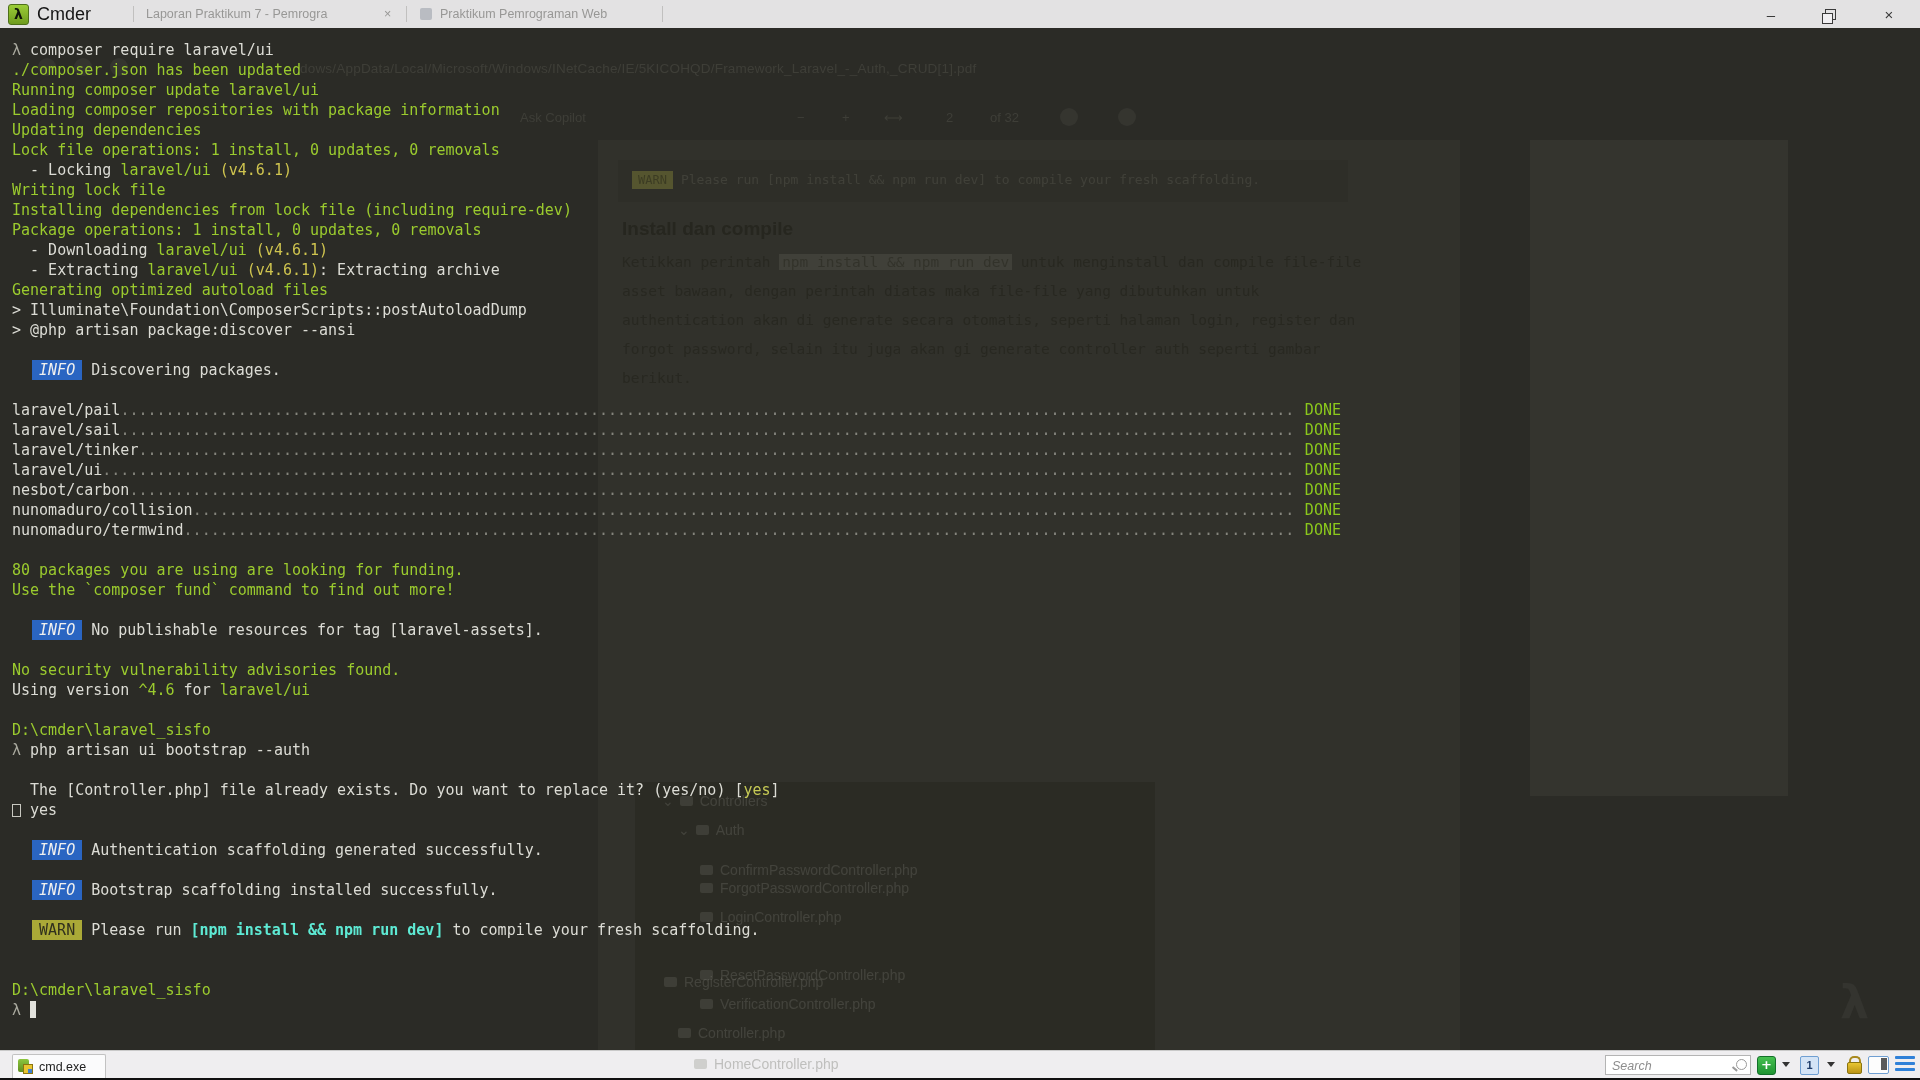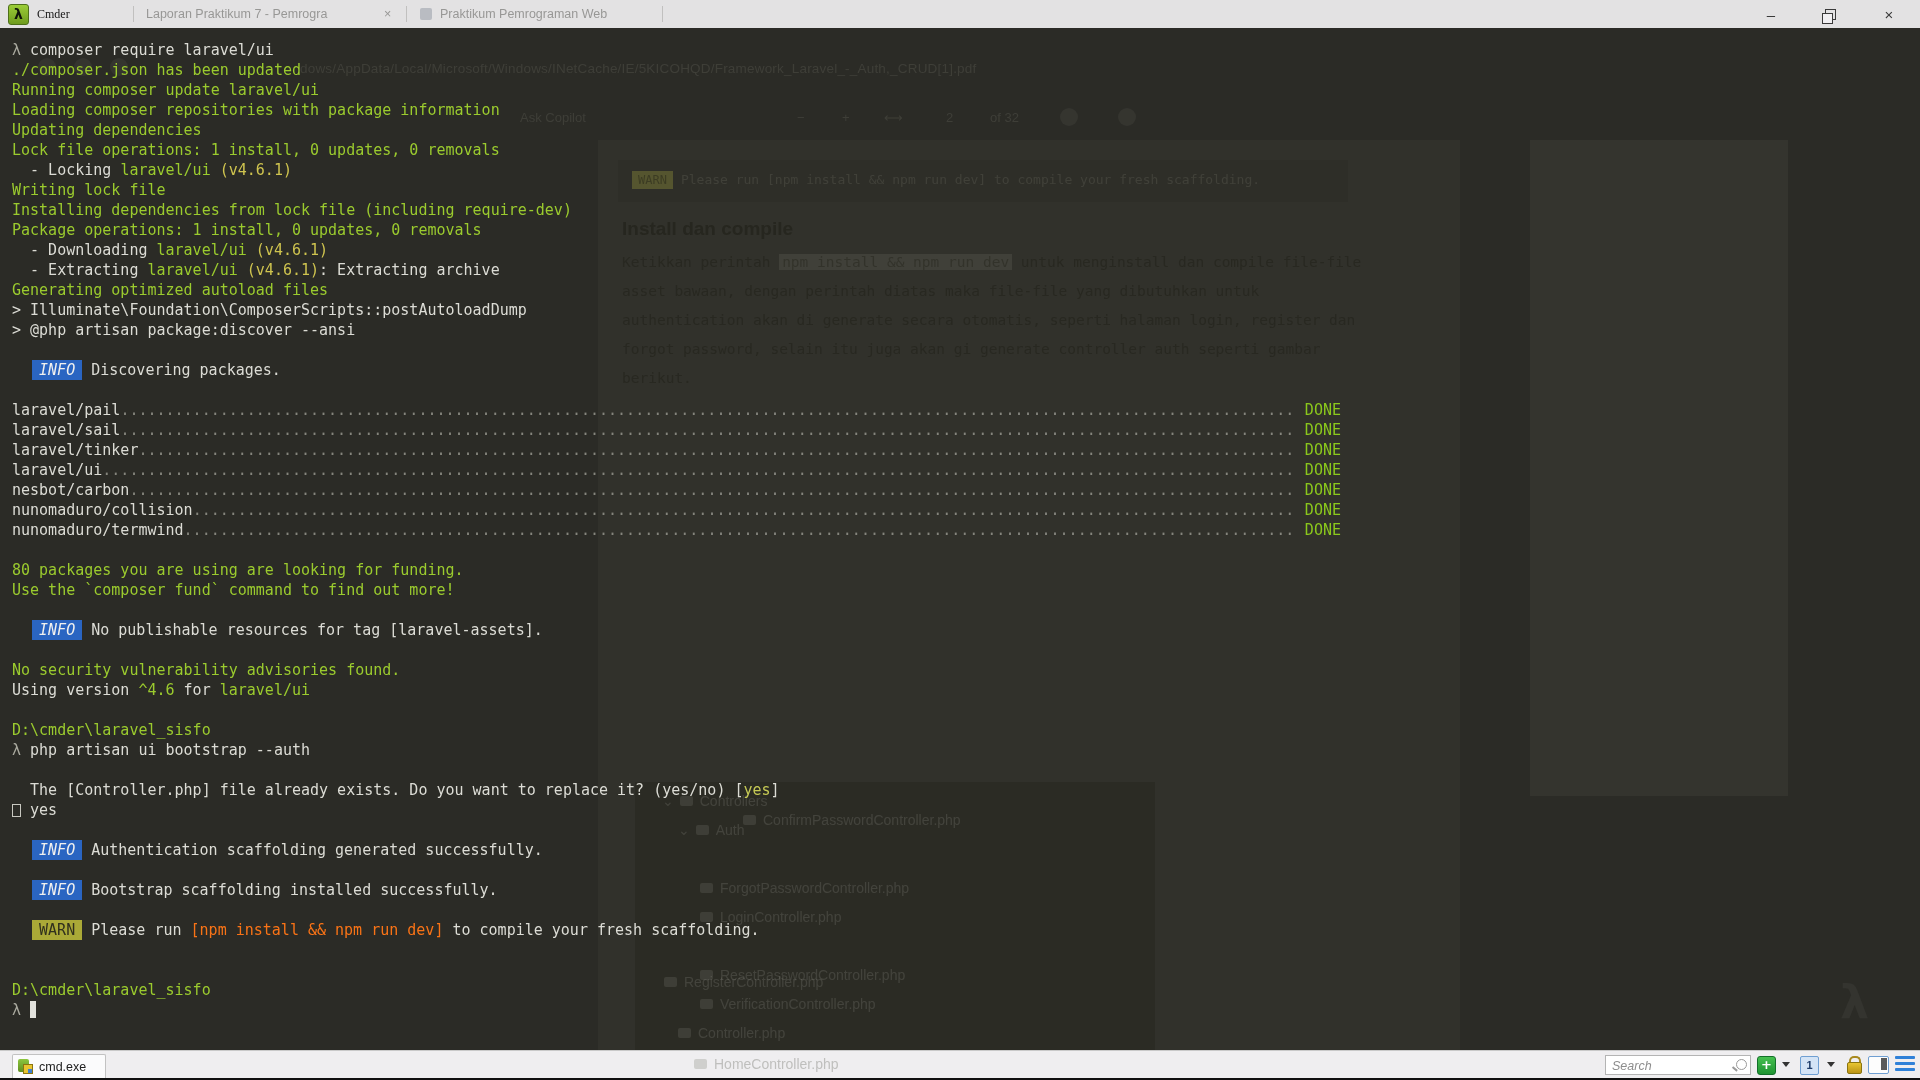--- a/index.html
+++ b/index.html
@@ -5,21 +5,21 @@
   html,body{margin:0;padding:0;background:#000;}
   #screen{position:relative;width:1920px;height:1080px;overflow:hidden;
           background:#2b2b26;font-family:"Liberation Sans",sans-serif;}
 
   
   #titlebar{position:absolute;left:0;top:0;width:1920px;height:28px;
             background:rgba(241,240,242,0.93);display:flex;align-items:center;z-index:50;}
   .app-icon{width:19px;height:19px;margin-left:8px;border-radius:3px;
             background:linear-gradient(180deg,#9ccd38,#6f9c1e);border:1px solid #4e701a;
             color:#10140a;font:bold 14px/18px "DejaVu Sans",sans-serif;text-align:center;}
-  .app-title{margin-left:8px;font-size:12px;color:#151515;font-family:Liberation Serif, serif;}
+  .app-title{margin-left:8px;font-size:18px;color:#151515;}
   .ghost-tab-text{position:absolute;top:7px;font-size:12.5px;color:rgba(70,70,65,0.48);white-space:nowrap;}
   .ghost-tab-sep{position:absolute;top:6px;width:1px;height:16px;background:rgba(90,90,85,0.25);}
   .ghost-favicon{position:absolute;top:8px;width:12px;height:12px;background:rgba(90,100,120,0.3);border-radius:2px;}
   .win-btn{position:absolute;top:0;width:46px;height:28px;display:flex;align-items:center;justify-content:center;
            color:#3a3a3a;font-size:15px;cursor:default;}
   #btn-restore .sq{width:9px;height:9px;border:1.5px solid #3a3a3a;background:transparent;position:relative;}
   #btn-restore .sq2{position:absolute;left:-4px;top:3px;width:9px;height:9px;border:1.5px solid #3a3a3a;background:#f1f0f2;}
 
   
   .ghost{position:absolute;z-index:1;}
@@ -40,21 +40,21 @@
   .g-tree-ico{display:inline-block;width:13px;height:10px;background:rgba(232,232,222,0.10);border-radius:2px;margin-right:7px;}
   .g-chev{display:inline-block;margin-right:6px;color:rgba(232,232,222,0.12);}
   .g-watermark{color:rgba(255,255,255,0.045);font:bold 46px "DejaVu Sans",sans-serif;}
 
   
   #terminal{position:absolute;left:0;top:28px;width:1920px;height:1022px;z-index:10;
             padding:12px 0 0 12px;box-sizing:border-box;
             font:15px/20px "DejaVu Sans Mono",monospace;color:#dcdcd5;}
   .tline{white-space:pre;height:20px;}
   .w{color:#dcdcd5;} .g{color:#9bcb2e;} .y{color:#cfc44f;} .y2{color:#c6ca55;}
-  .gr{color:#a9a99e;} .b{color:#f97316;font-weight:normal;}
+  .gr{color:#a9a99e;} .b{color:#5eead4;font-weight:bold;}
   .info{background:#2a65c2;color:#f0f0ee;padding:1px 7px;margin-left:2px;font-style:italic;}
   .warn{background:#aaa937;color:#30301d;padding:1px 7px;margin-left:2px;}
   .pkgrow{display:flex;width:1329px;}
   .pkgrow .w{flex:0 0 auto;}
   .leader{flex:1 1 auto;overflow:hidden;white-space:nowrap;color:#85857d;}
   .done{flex:0 0 auto;color:#8bc81c;white-space:pre;}
   .box{display:inline-block;width:9px;height:13px;border:1px solid #c8c8c0;vertical-align:-2px;box-sizing:border-box;}
   .cur{display:inline-block;width:6px;height:17px;background:#e2e2dc;vertical-align:-3px;}
 
   
@@ -120,21 +120,21 @@
   <div class="ghost g-heading" style="left:622px;top:218px;">Install dan compile</div>
   <div class="ghost g-para" style="left:622px;top:248px;"><span>Ketikkan perintah </span><span class="g-code">npm install &amp;&amp; npm run dev</span><span> untuk menginstall dan compile file-file</span></div>
   <div class="ghost g-para" style="left:622px;top:277px;">asset bawaan, dengan perintah diatas maka file-file yang dibutuhkan untuk</div>
   <div class="ghost g-para" style="left:622px;top:306px;">authentication akan di generate secara otomatis, seperti halaman login, register dan</div>
   <div class="ghost g-para" style="left:622px;top:335px;">forgot password, selain itu juga akan gi generate controller auth seperti gambar</div>
   <div class="ghost g-para" style="left:622px;top:364px;">berikut.</div>
 
   <div class="ghost g-treebox"></div>
   <div class="g-tree-row" style="left:662px;top:793px;z-index:2;"><span class="g-chev">⌄</span><span class="g-tree-ico"></span><span>Controllers</span></div>
   <div class="g-tree-row" style="left:678px;top:822px;z-index:2;"><span class="g-chev">⌄</span><span class="g-tree-ico"></span><span>Auth</span></div>
-  <div class="g-tree-row" style="left:700px;top:812px;z-index:2;margin-left:43px;"><span class="g-tree-ico"></span><span>ConfirmPasswordController.php</span></div>
+  <div class="g-tree-row" style="left:700px;top:862px;z-index:2;"><span class="g-tree-ico"></span><span>ConfirmPasswordController.php</span></div>
   <div class="g-tree-row" style="left:700px;top:880px;z-index:2;"><span class="g-tree-ico"></span><span>ForgotPasswordController.php</span></div>
   <div class="g-tree-row" style="left:700px;top:909px;z-index:2;"><span class="g-tree-ico"></span><span>LoginController.php</span></div>
   <div class="g-tree-row" style="left:664px;top:938px;z-index:2;margin-top:36px;"><span class="g-tree-ico"></span><span>RegisterController.php</span></div>
   <div class="g-tree-row" style="left:700px;top:967px;z-index:2;"><span class="g-tree-ico"></span><span>ResetPasswordController.php</span></div>
   <div class="g-tree-row" style="left:700px;top:996px;z-index:2;"><span class="g-tree-ico"></span><span>VerificationController.php</span></div>
   <div class="g-tree-row" style="left:678px;top:1025px;z-index:2;"><span class="g-tree-ico"></span><span>Controller.php</span></div>
 
   <div class="ghost g-watermark" style="left:1840px;top:975px;">λ</div>
 
   <div id="terminal">

